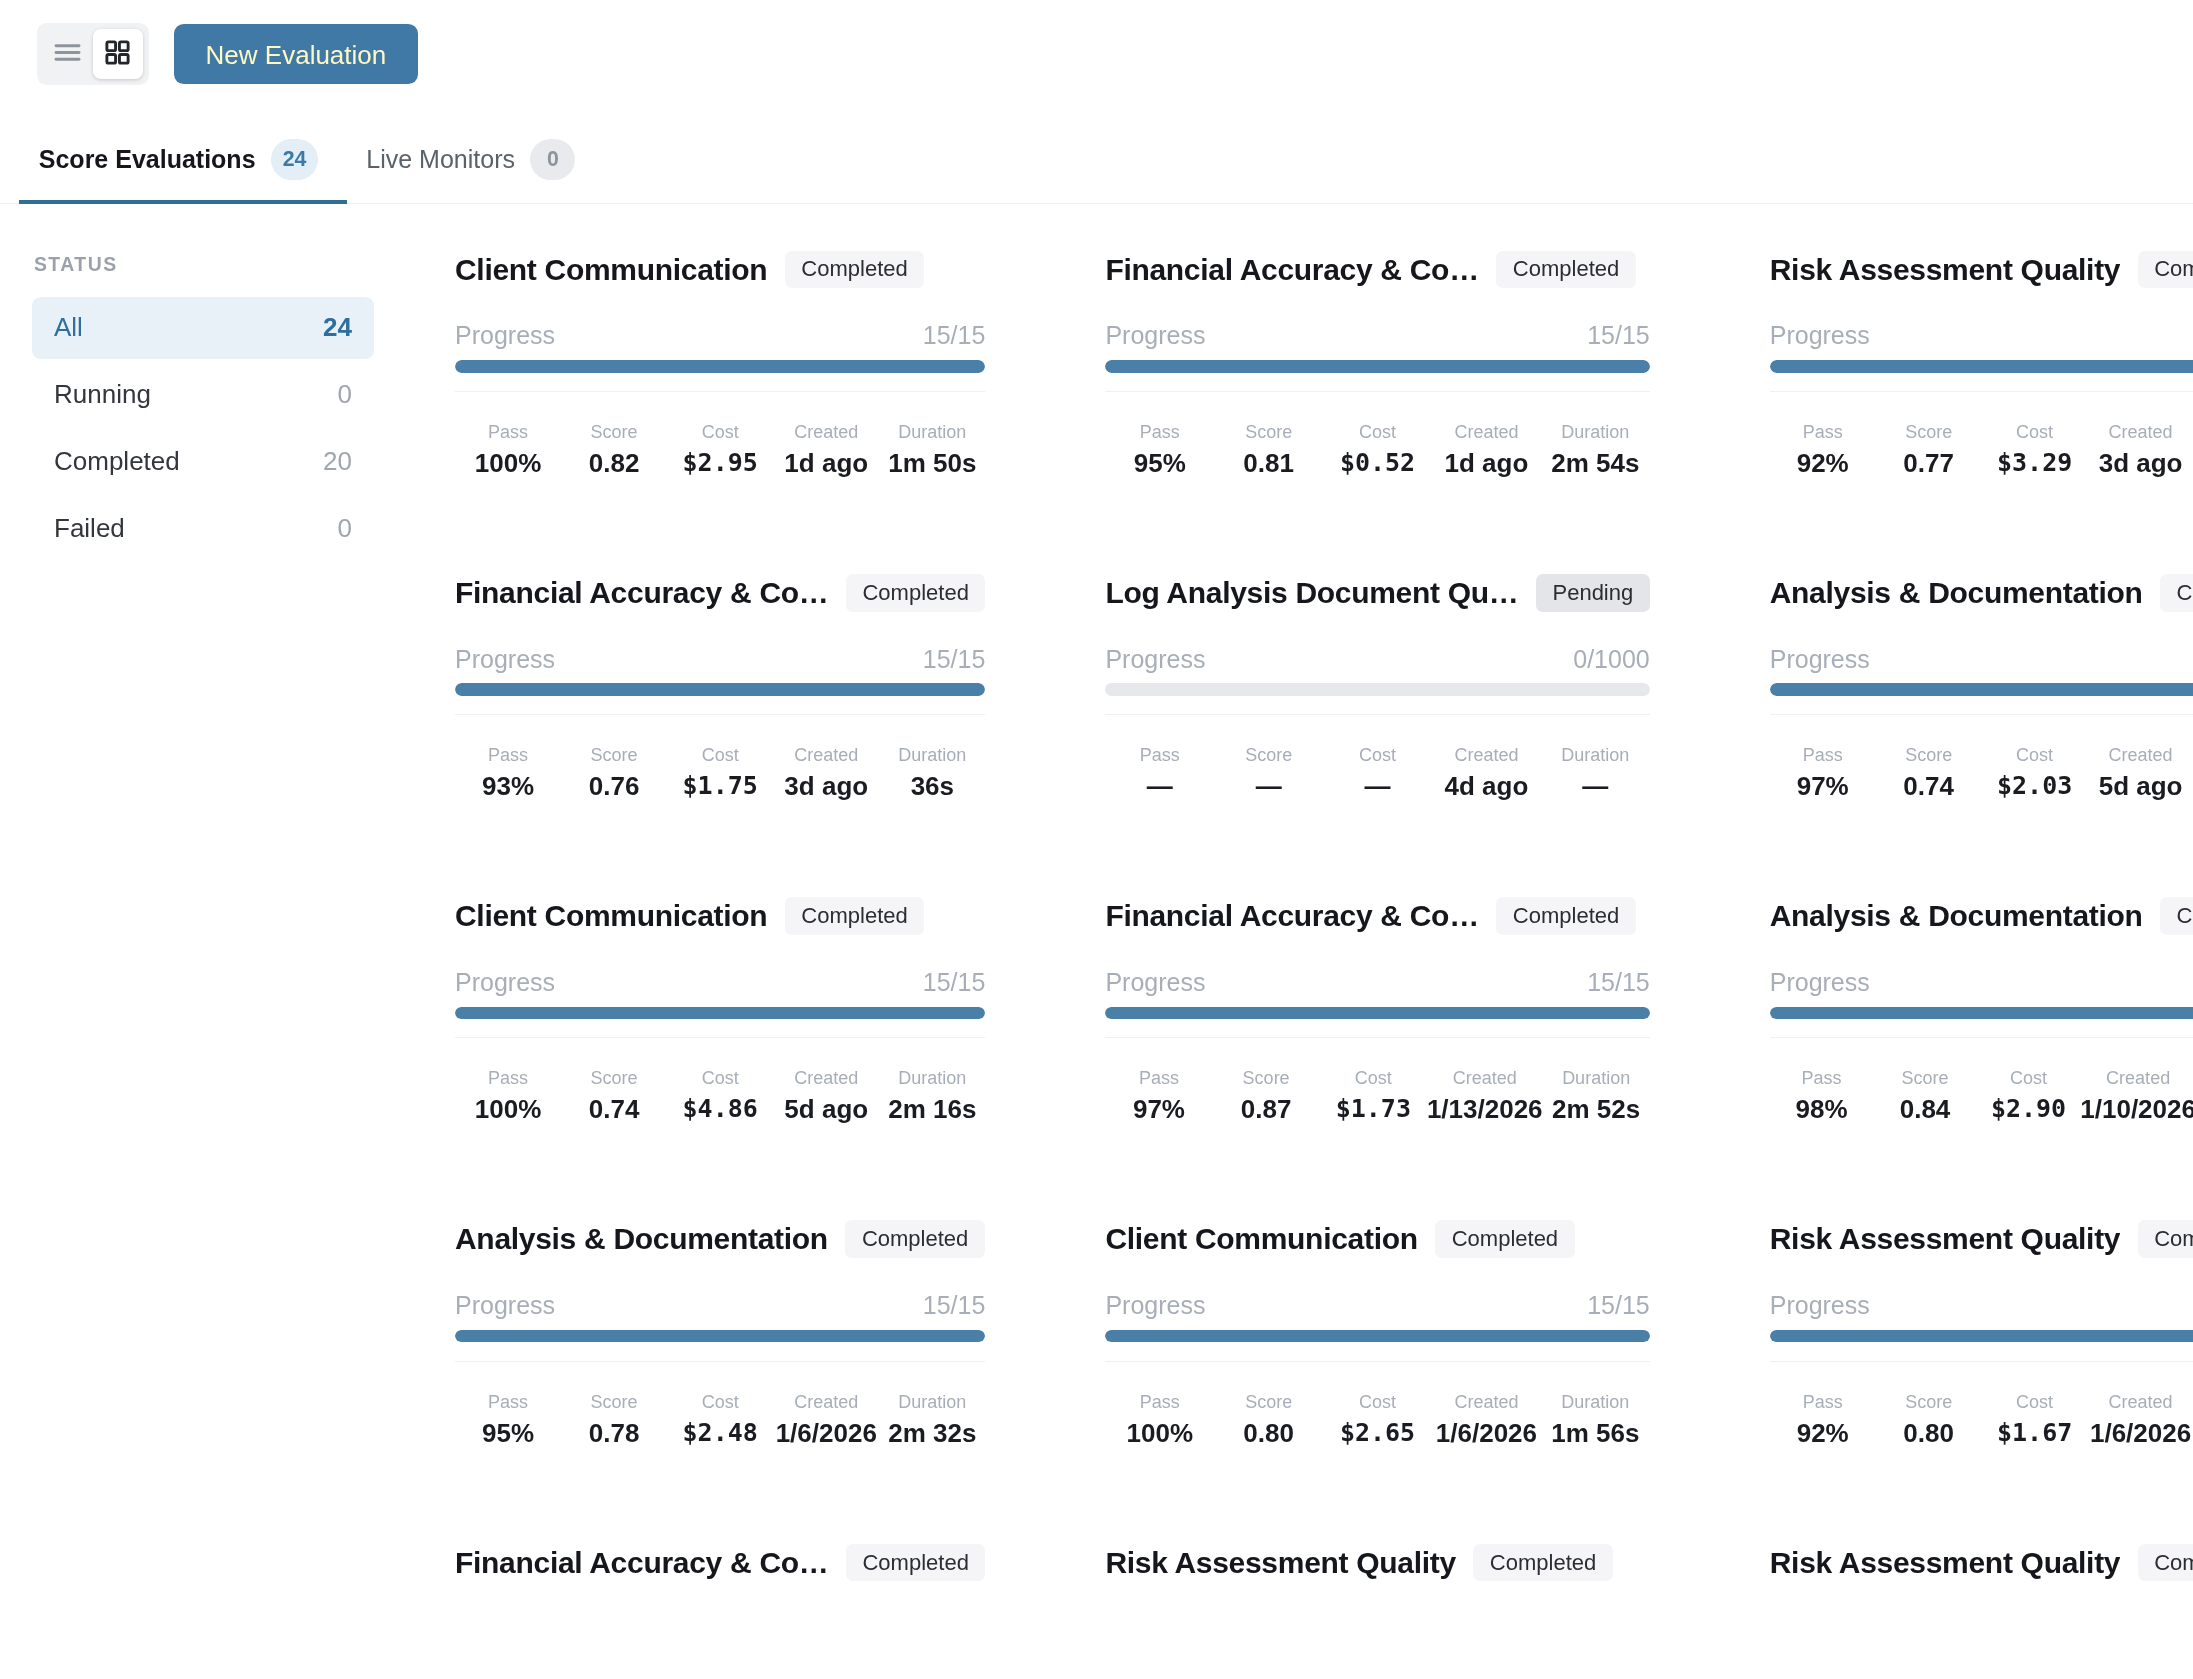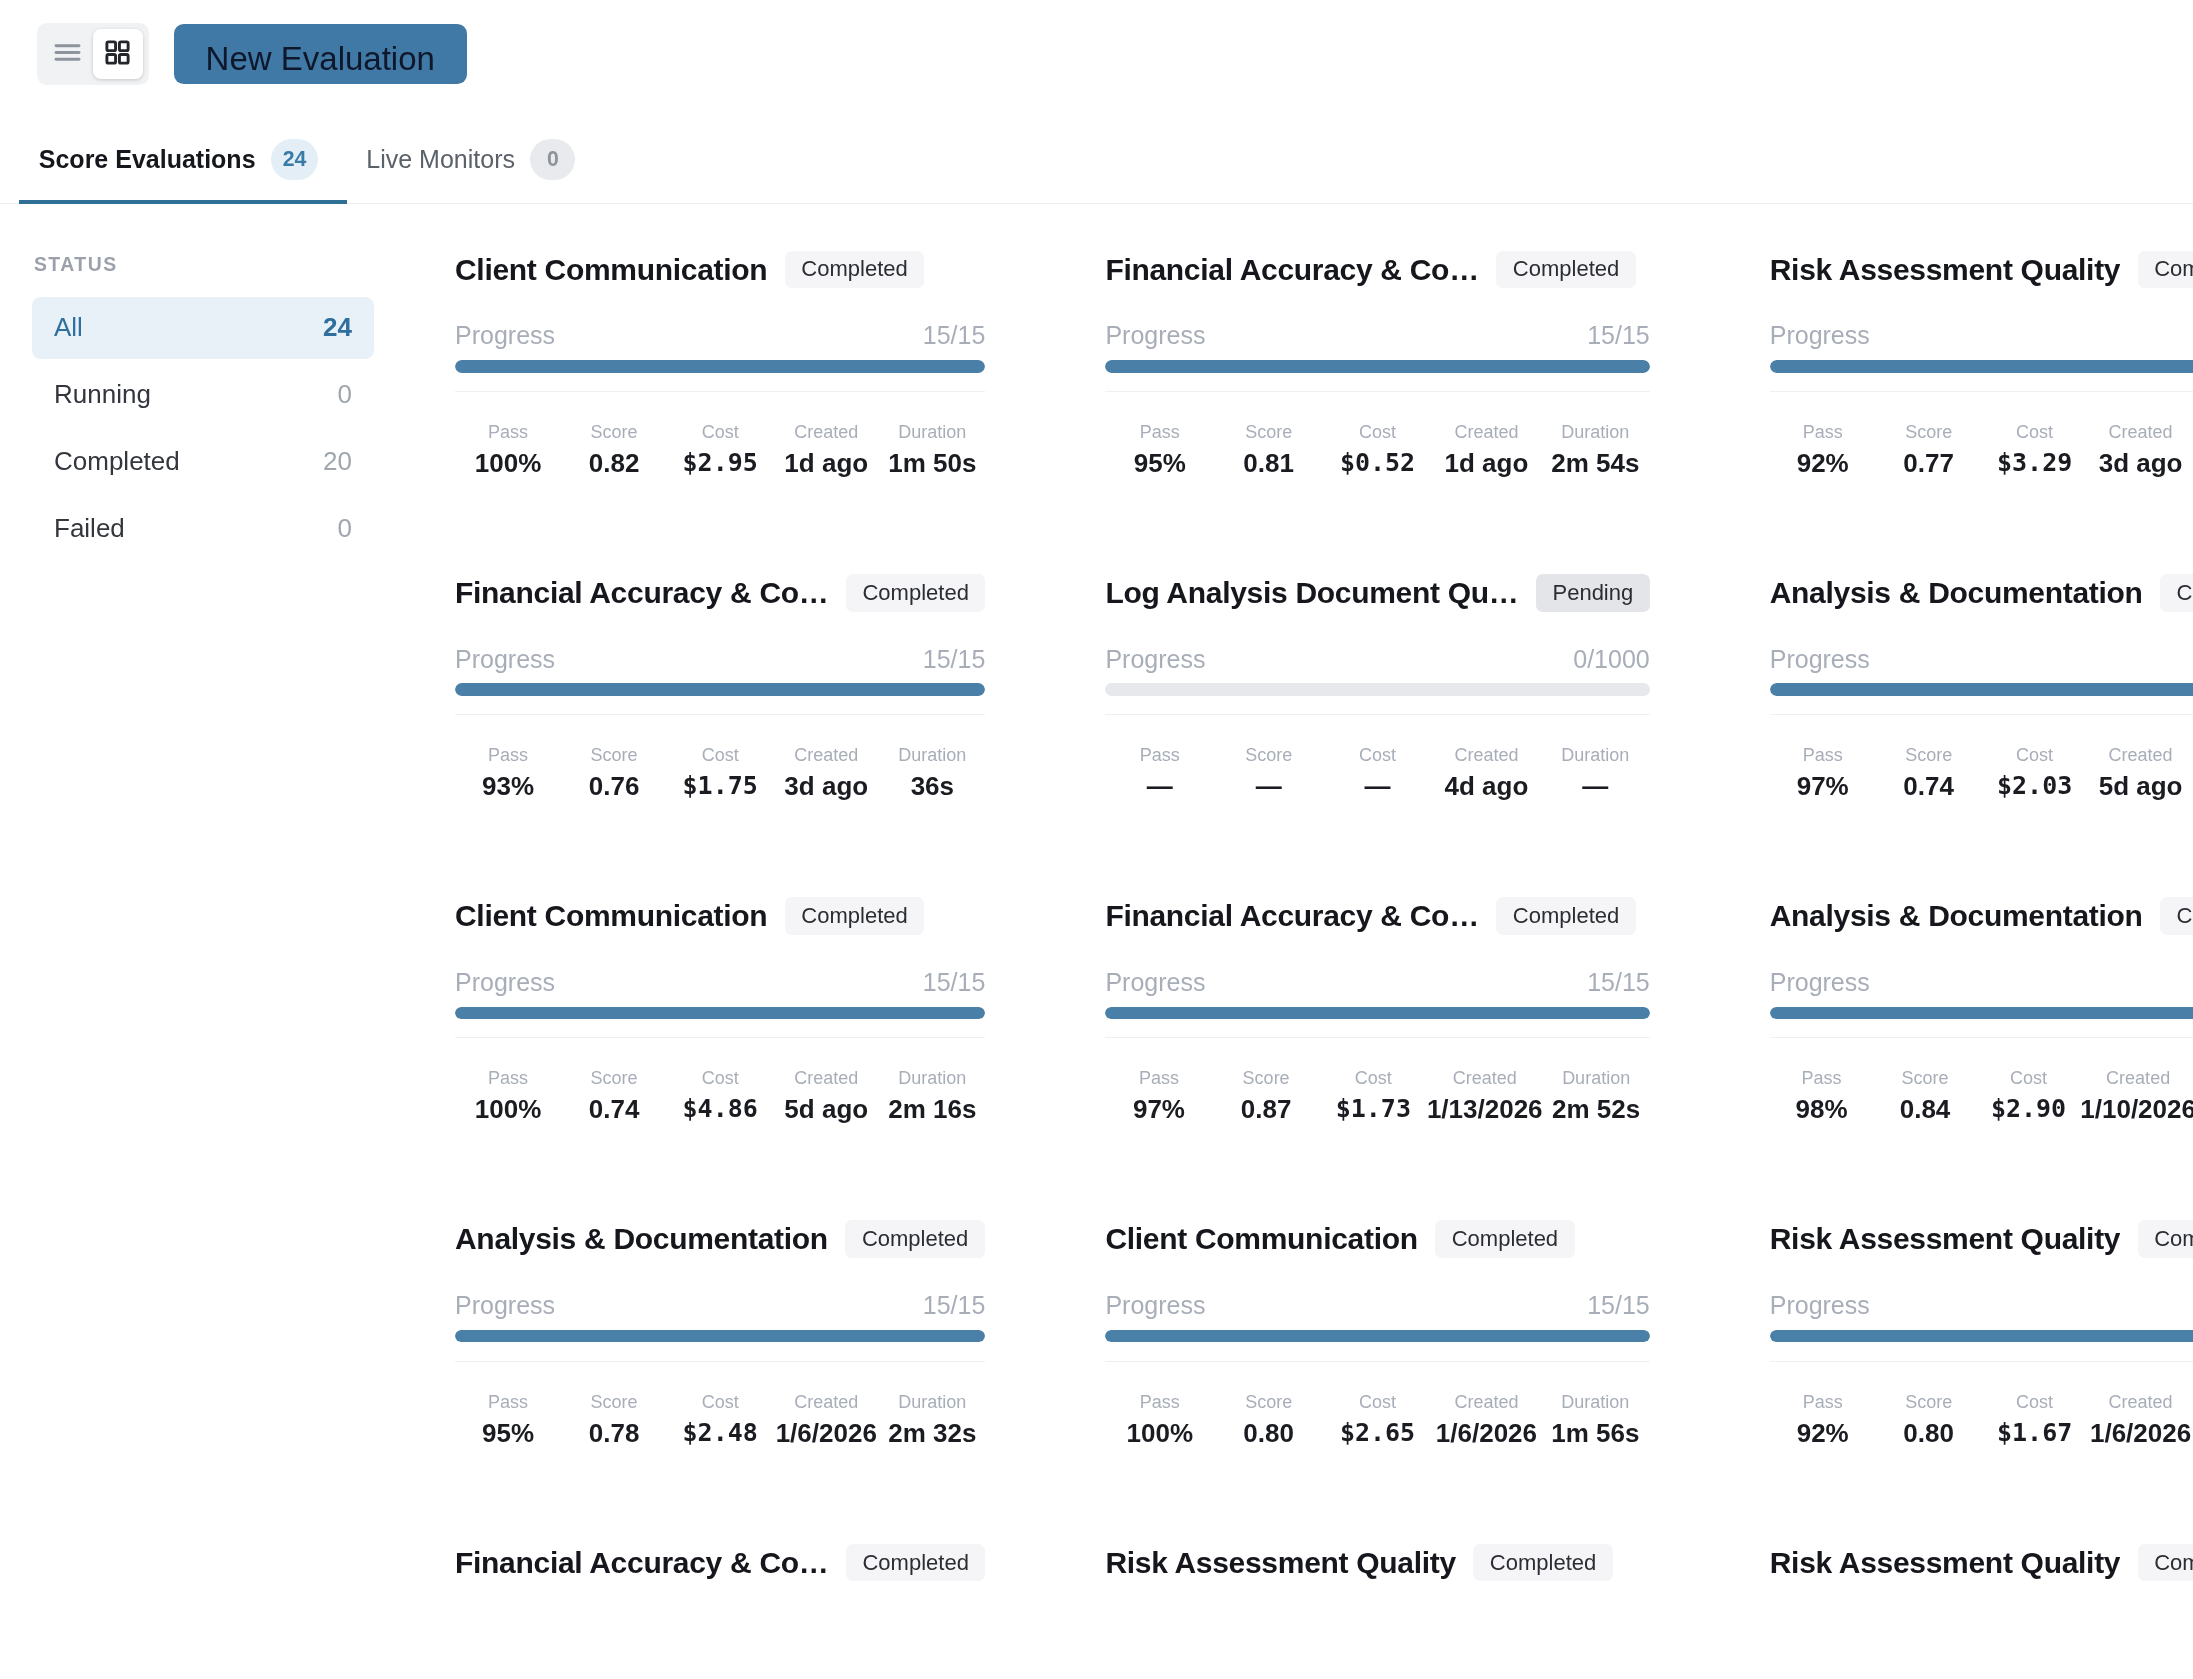--- a/index.html
+++ b/index.html
@@ -10,22 +10,22 @@
   .header { display:flex; justify-content:space-between; align-items:flex-start;
             padding:21.3px 21.3px 0 37px; }
   .page-title { font-size:45px; font-weight:700; letter-spacing:-1px; color:#111318; }
   .page-sub   { font-size:26px; color:#565c64; margin-top:17.5px; }
   .header-controls { display:flex; align-items:center; gap:25px; margin-top:1.9px; }
   .view-toggle { display:flex; align-items:center; background:#f1f2f4; border-radius:9.7px;
                  padding:5.8px; height:62px; }
   .toggle-seg { width:50px; height:50px; display:flex; align-items:center; justify-content:center;
                 border:none; background:transparent; border-radius:7.8px; cursor:pointer; }
   .toggle-seg.active { background:#ffffff; box-shadow:0 1px 3.9px rgba(0,0,0,.18); }
-  .new-eval-btn { height:60px; padding:16px 32px; background:#4078a6; color:#0f172a; border:none;
-                  border-radius:9.7px; font-size:33px; font-weight:500; cursor:pointer;
+  .new-eval-btn { height:60px; padding:16px 32px; background:#4078a6; color:#fef9c3; border:none;
+                  border-radius:9.7px; font-size:26px; font-weight:500; cursor:pointer;
                   font-family:inherit; }
 
   
   .tabs-bar { margin-top:54px; padding-left:19.4px; border-bottom:1px solid #eceef0;
               display:flex; }
   .tab { display:flex; align-items:center; gap:15.5px; background:none; border:none;
          font-family:inherit; font-size:25px; color:#5b6168; cursor:pointer;
          padding:0 29px 19.4px 19.4px; margin-bottom:-1px; border-bottom:4.9px solid transparent; }
   .tab.active { color:#15171c; font-weight:600; border-bottom-color:#2f6f94; }
   .tab-badge { display:inline-flex; align-items:center; justify-content:center;

